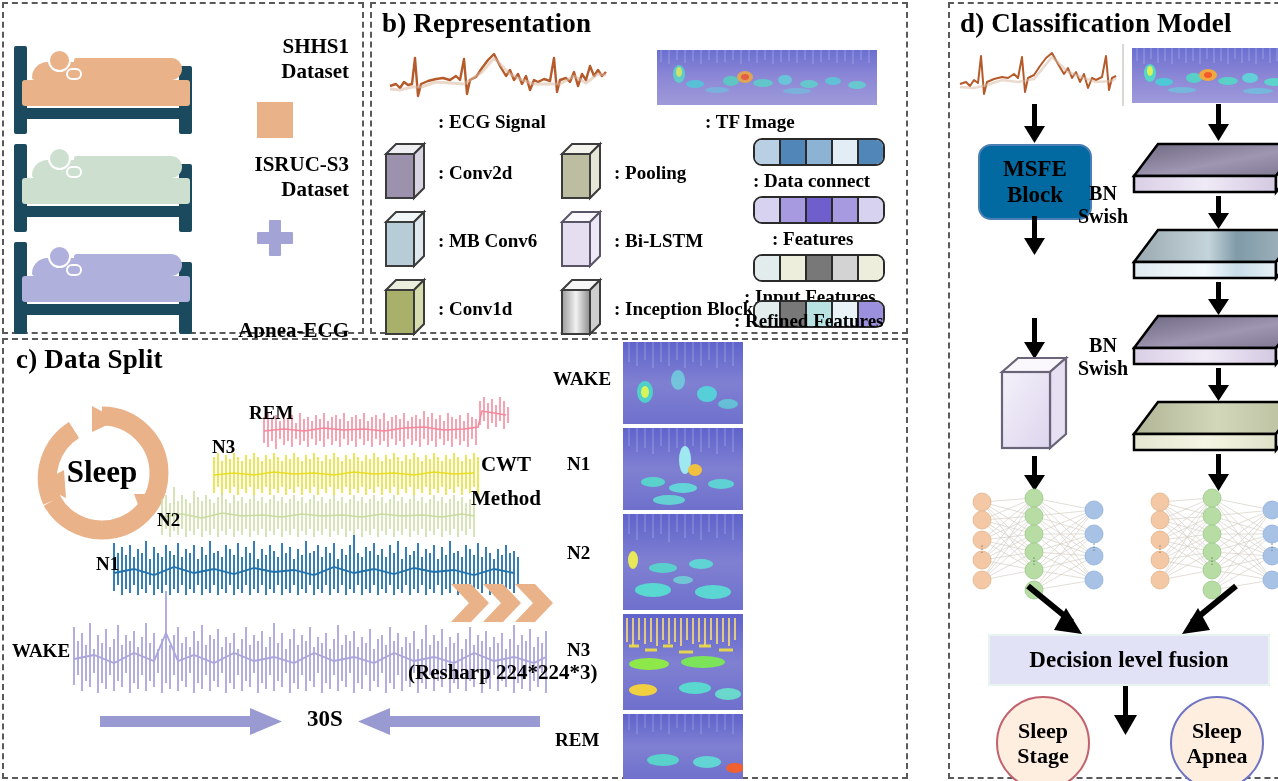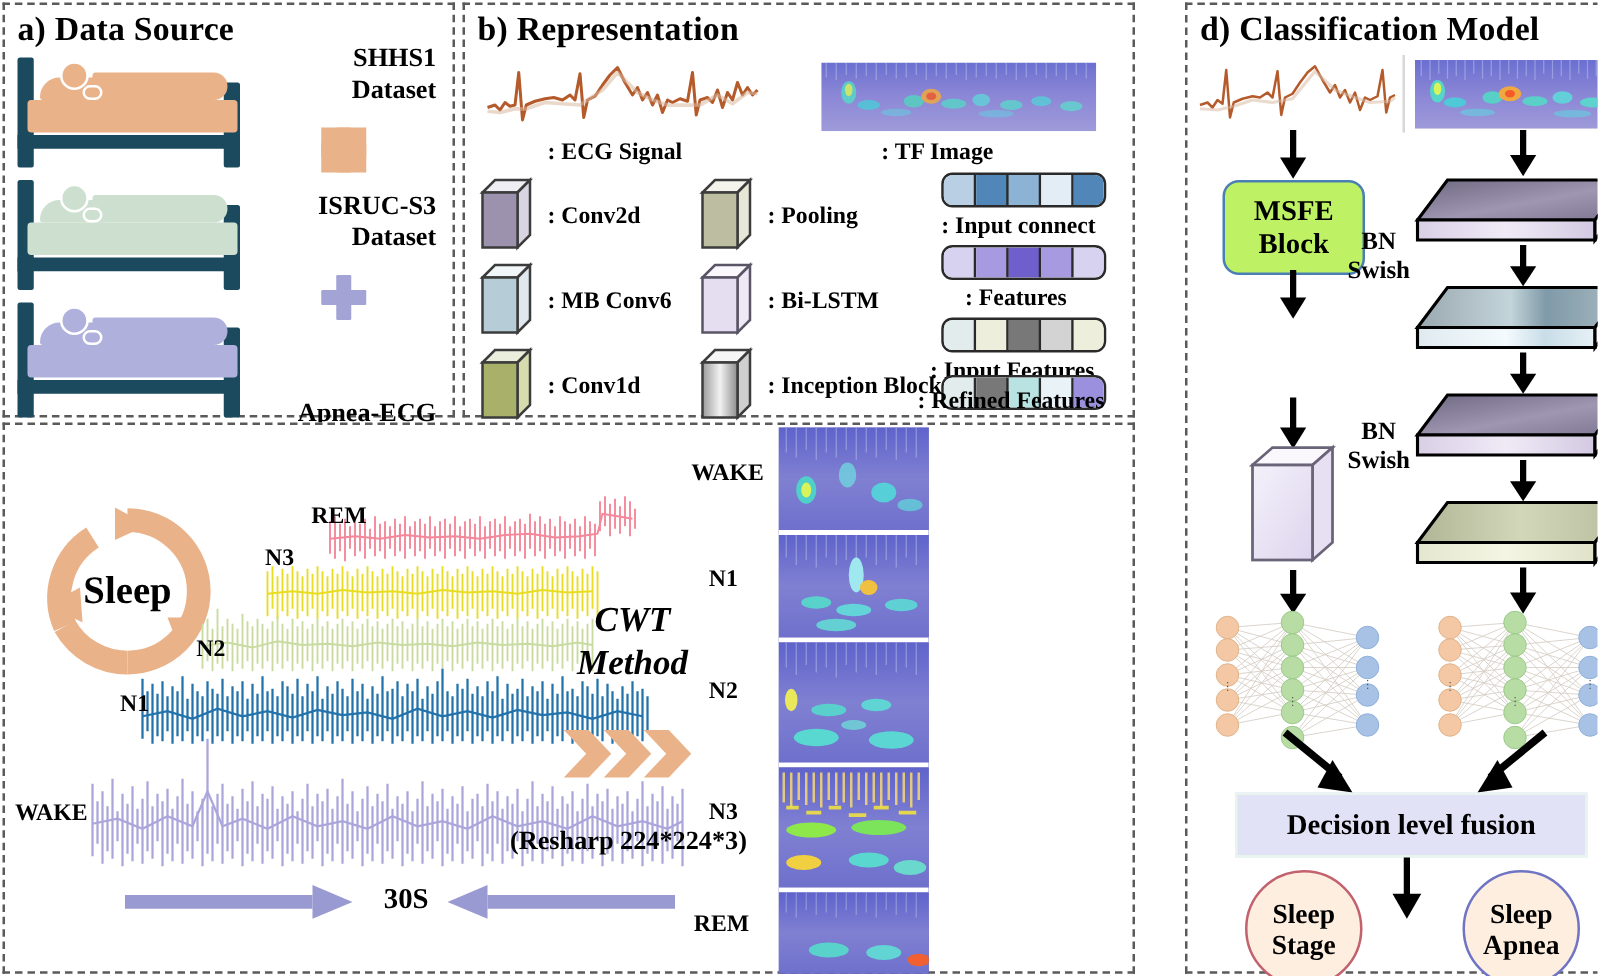--- a/index.html
+++ b/index.html
@@ -43,21 +43,20 @@
   .circ{position:absolute;border-radius:50%;display:flex;align-items:center;justify-content:center;
         text-align:center;font-weight:bold;font-size:22px;line-height:25px;background:#fdeee0;}
   .bnl{position:absolute;font-weight:bold;font-size:20px;line-height:23px;text-align:center;}
   .fusion{position:absolute;display:flex;align-items:center;justify-content:center;font-weight:bold;font-size:23px;background:#e2e2f6;box-shadow:0 0 0 2px #e8f5ef inset;}
   svg{display:block;overflow:visible;}
 </style>
 </head>
 <body>
 
 <div class="panel" id="pa">
-  <div class="ttl" style="left:10px;top:4px;">a) Data Source</div>
 
   <div class="bedwrap" style="left:10px;top:42px;">
     <div class="bed-post" style="left:0;top:0;width:13px;height:88px;"></div>
     <div class="bed-post" style="left:165px;top:20px;width:13px;height:68px;"></div>
     <div class="bed-rail" style="left:0;top:62px;width:178px;height:11px;"></div>
     <div class="mattress" style="top:34px;background:#eab289;"></div>
     <div class="body-leg" style="left:60px;top:12px;width:108px;height:22px;background:#eab289;"></div>
     <div class="body-tor" style="left:18px;top:16px;width:58px;height:18px;background:#eab289;"></div>
     <div class="body-head" style="left:34px;top:3px;width:23px;height:23px;background:#eab289;border:2px solid #fff;box-sizing:border-box;"></div>
     <div class="body-arm" style="left:52px;top:22px;width:16px;height:12px;background:#eab289;border:2px solid #fff;box-sizing:border-box;"></div>
@@ -197,21 +196,21 @@
   </svg>
   <div class="legitem" style="left:242px;top:294px;">: Inception Block</div>
 
   <div class="featbar" style="left:381px;top:134px;">
     <i style="background:#b9d0e4"></i>
       <i style="background:#5086b8"></i>
       <i style="background:#8cb2d4"></i>
       <i style="background:#e2edf5"></i>
       <i style="background:#5086b8"></i>
   </div>
-  <div class="featcap" style="left:381px;top:166px;">: Input connect</div>
+  <div class="featcap" style="left:381px;top:166px;">: Data connect</div>
 
   <div class="featbar" style="left:381px;top:192px;">
     <i style="background:#d6d2ef"></i>
       <i style="background:#a79ae0"></i>
       <i style="background:#6f5fcd"></i>
       <i style="background:#a79ae0"></i>
       <i style="background:#d6d2ef"></i>
   </div>
   <div class="featcap" style="left:400px;top:224px;">: Features</div>
 
@@ -228,20 +227,21 @@
     <i style="background:#e2ecec"></i>
       <i style="background:#787878"></i>
       <i style="background:#b9e2e2"></i>
       <i style="background:#e8f2f7"></i>
       <i style="background:#9a90dd"></i>
   </div>
   <div class="featcap" style="left:362px;top:306px;">: Refined Features</div>
 </div>
 
 <div class="panel" id="pc">
+  <div class="ttl" style="left:12px;top:4px;">c) Data Split</div>
 
   <svg style="position:absolute;left:18px;top:58px;" width="160" height="150" viewBox="0 0 160 150">
     <path d="M80 18 A57 57 0 0 1 80 132" fill="none" stroke="#eab289" stroke-width="19" stroke-linecap="butt"></path>
     <path d="M80 132 A57 57 0 0 1 30 103" fill="none" stroke="#eab289" stroke-width="19" stroke-linecap="butt"></path>
     <path d="M30 103 A57 57 0 0 1 52 32" fill="none" stroke="#eab289" stroke-width="19" stroke-linecap="butt"></path>
     <polygon points="70,8 96,22 70,34" fill="#eab289"></polygon>
     <polygon points="16,86 42,72 44,100" fill="#eab289"></polygon>
     <polygon points="138,96 122,122 112,96" fill="#eab289"></polygon>
     <text x="80" y="84" font-family="Liberation Serif, serif" font-size="31" font-weight="bold" text-anchor="middle" fill="#000">Sleep</text>
   </svg>
@@ -268,21 +268,21 @@
       <polyline points="20,264 40,260 60,268 80,258 100,266 112,238 124,266 140,260 160,268 180,258 200,266 220,262 240,268 260,258 280,266 300,262 320,268 340,258 360,266 380,262 400,268 420,258 440,266 460,262 480,268 492,262"></polyline>
     </g>
   </svg>
 
   <div class="stagelbl" style="left:8px;top:300px;">WAKE</div>
   <div class="stagelbl" style="left:92px;top:213px;">N1</div>
   <div class="stagelbl" style="left:153px;top:169px;">N2</div>
   <div class="stagelbl" style="left:208px;top:96px;">N3</div>
   <div class="stagelbl" style="left:245px;top:62px;">REM</div>
 
-  <div class="lbl" style="left:437px;top:140px;width:130px;font-size:28px;line-height:34px;font-style:italic;">
+  <div class="lbl" style="left:437px;top:107px;width:130px;font-size:21px;line-height:34px;">
     <div>CWT</div>
     <div>Method</div>
   </div>
 
   <svg style="position:absolute;left:445px;top:240px;" width="120" height="46" viewBox="0 0 120 46">
     <g fill="#eab289">
       <polygon points="2,4 22,4 40,23 22,42 2,42 20,23"></polygon>
       <polygon points="34,4 54,4 72,23 54,42 34,42 52,23"></polygon>
       <polygon points="66,4 86,4 104,23 86,42 66,42 84,23"></polygon>
     </g>
@@ -415,21 +415,21 @@
       <ellipse cx="162" cy="32" rx="8" ry="4" fill="#59cbd6"></ellipse>
       <ellipse cx="50" cy="42" rx="14" ry="3" fill="#6ac8e0" opacity=".7"></ellipse>
       <ellipse cx="126" cy="43" rx="15" ry="3" fill="#6ac8e0" opacity=".7"></ellipse>
     </svg>
   </div>
 
   <svg style="position:absolute;left:72px;top:100px;" width="26" height="40" viewBox="0 0 26 40">
     <rect x="10" y="0" width="5" height="25" fill="#000"></rect>
       <polygon points="2,22 23,22 12.5,39" fill="#000"></polygon>
   </svg>
-  <div class="rbox" style="left:28px;top:140px;width:110px;height:72px;background:#bef264;border:2.5px solid #4a7fb5;">
+  <div class="rbox" style="left:28px;top:140px;width:110px;height:72px;background:#0369a1;border:2.5px solid #4a7fb5;">
     <div>
       <div>MSFE</div>
       <div>Block</div>
     </div>
   </div>
   <svg style="position:absolute;left:72px;top:212px;" width="26" height="40" viewBox="0 0 26 40">
     <rect x="10" y="0" width="5" height="25" fill="#000"></rect>
       <polygon points="2,22 23,22 12.5,39" fill="#000"></polygon>
   </svg>
   <svg style="position:absolute;left:72px;top:314px;" width="26" height="42" viewBox="0 0 26 42">

